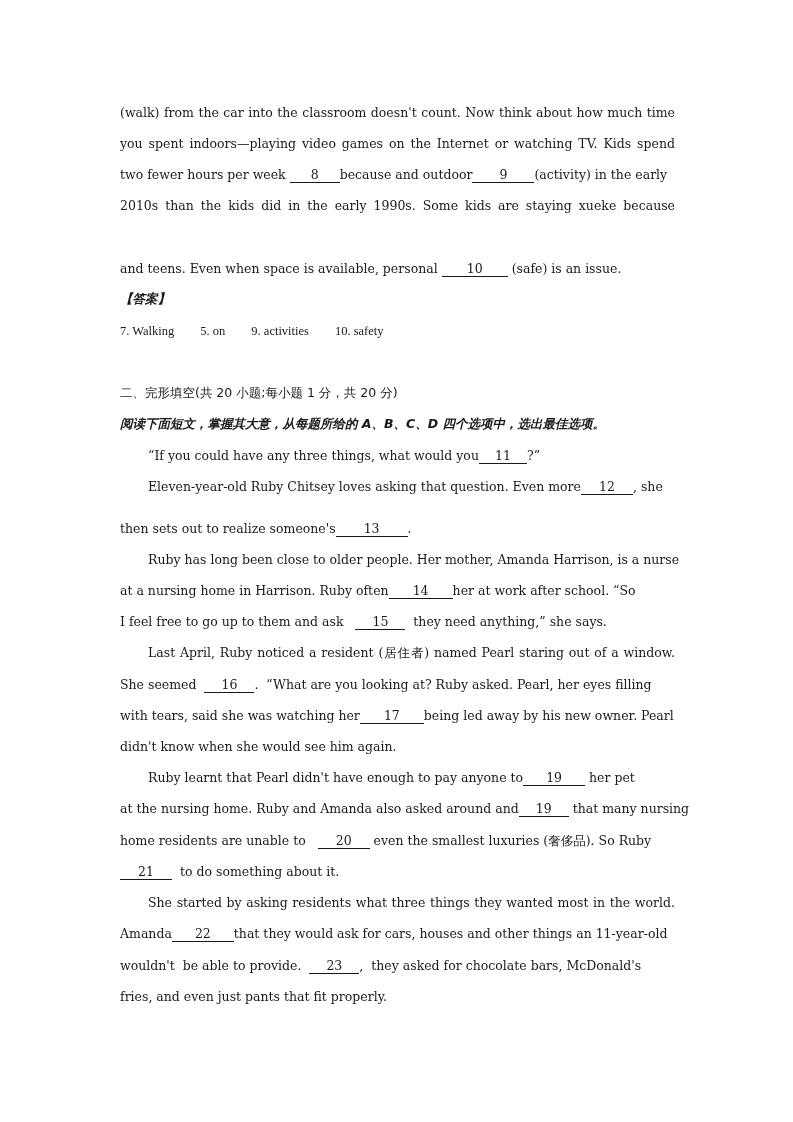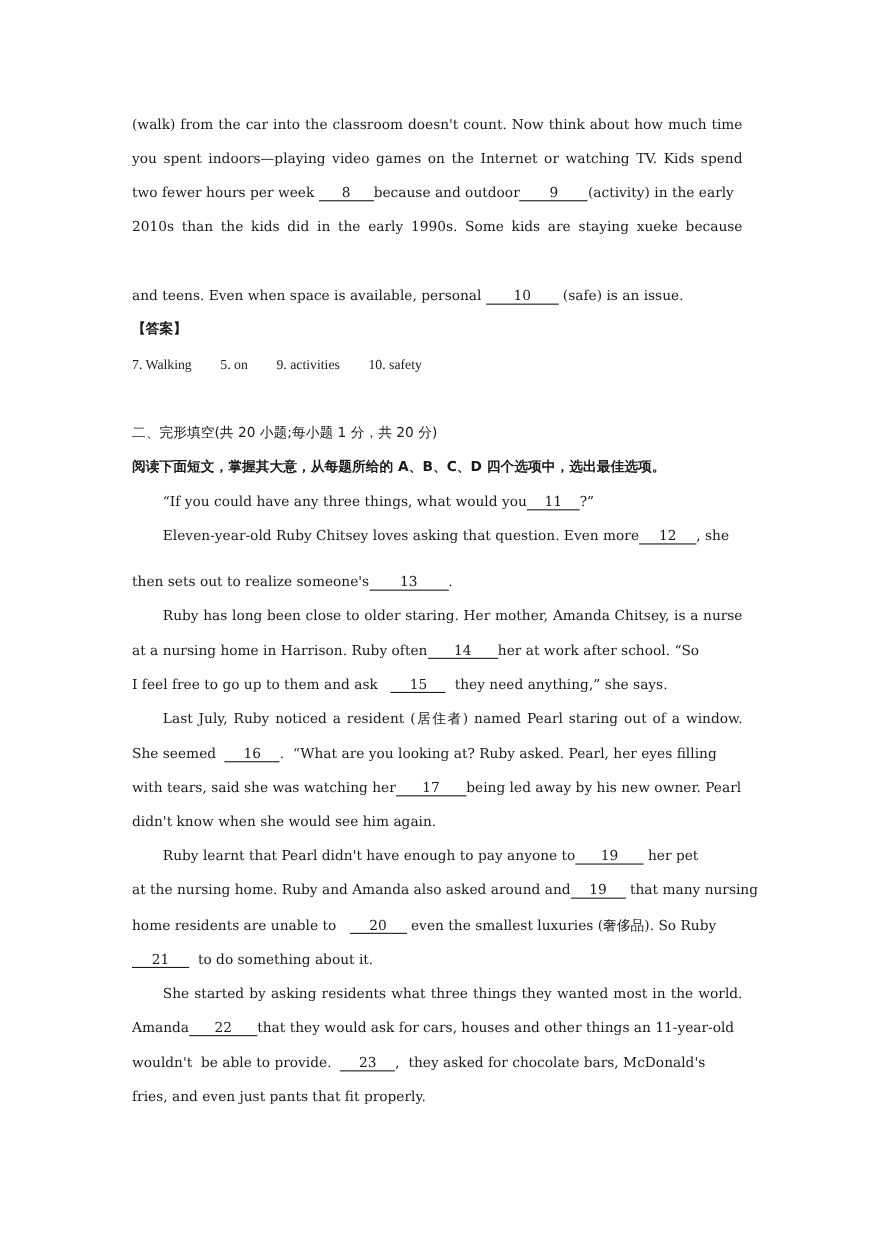--- a/index.html
+++ b/index.html
@@ -4,21 +4,21 @@
 <style>
   html, body { margin: 0; padding: 0; background: #ffffff; }
   body { width: 793px; height: 1122px; position: relative; overflow: hidden;
          font-family: "DejaVu Serif", "Liberation Serif", serif; color: #1a1a1a; }
   .page { position: absolute; left: 0; top: 0; width: 793px; height: 1122px; }
   .line { position: absolute; left: 120px; width: 555px; font-size: 12.5px; line-height: 16px;
           white-space: nowrap; letter-spacing: 0px; }
   .just { text-align: justify; text-align-last: justify; }
   .indent { left: 148px; width: 527px; }
   .blank { display: inline-block; border-bottom: 1px solid #1a1a1a; text-align: center; line-height: 14px; }
-  .bold { font-weight: bold; font-family: "DejaVu Sans", sans-serif; }
+  .bold { font-weight: bold; font-family: "DejaVu Sans", sans-serif; font-style: italic; }
   .cn { font-family: "DejaVu Sans", sans-serif; font-size: 12.5px; }
   .answers span { display: inline-block; margin-right: 26px; font-family: Liberation Serif, serif; }
   .footer { position: absolute; left: 0; width: 793px; top: 1125px; text-align: left;
             font-family: "DejaVu Sans", sans-serif; font-size: 14px; color: #555555; }
 </style>
 </head>
 <body>
 
 <div class="page">
 
@@ -43,29 +43,29 @@
   <div class="line indent" style="top:448px">
     <span>“If you could have any three things, what would you</span><span class="blank" style="width:48px">11</span><span>?”</span>
   </div>
   <div class="line indent" style="top:479px">
     <span>Eleven-year-old Ruby Chitsey loves asking that question. Even more</span><span class="blank" style="width:52px">12</span><span>,  she</span>
   </div>
   <div class="line" style="top:521px">
     <span>then sets out to realize someone's</span><span class="blank" style="width:72px">13</span><span>.</span>
   </div>
 
-  <div class="line indent just" style="top:552px">Ruby has long been close to older staring. Her mother, Amanda Chitsey, is a nurse</div>
+  <div class="line indent just" style="top:552px">Ruby has long been close to older people. Her mother, Amanda Harrison, is a nurse</div>
   <div class="line" style="top:583px">
     <span>at a nursing home in Harrison. Ruby often</span><span class="blank" style="width:64px">14</span><span>her at work after school.  “So</span>
   </div>
   <div class="line" style="top:614px">
     <span style="white-space:pre">I feel free to go up to them and ask   </span><span class="blank" style="width:50px">15</span><span style="white-space:pre">  they need anything,” she says.</span>
   </div>
 
-  <div class="line indent just" style="top:645px">Last July, Ruby noticed a resident (居住者) named Pearl staring out of a window.</div>
+  <div class="line indent just" style="top:645px">Last April, Ruby noticed a resident (居住者) named Pearl staring out of a window.</div>
   <div class="line" style="top:677px">
     <span style="white-space:pre">She seemed  </span><span class="blank" style="width:50px">16</span><span style="white-space:pre">.  “What are you looking at? Ruby asked. Pearl, her eyes filling</span>
   </div>
   <div class="line" style="top:708px">
     <span>with tears, said she was watching her</span><span class="blank" style="width:64px">17</span><span>being led away by his new owner. Pearl</span>
   </div>
   <div class="line" style="top:739px">didn't know when she would see him again.</div>
 
   <div class="line indent" style="top:770px">
     <span>Ruby learnt that Pearl didn't have enough to pay anyone to</span><span class="blank" style="width:62px">19</span><span style="white-space:pre"> her pet</span>

